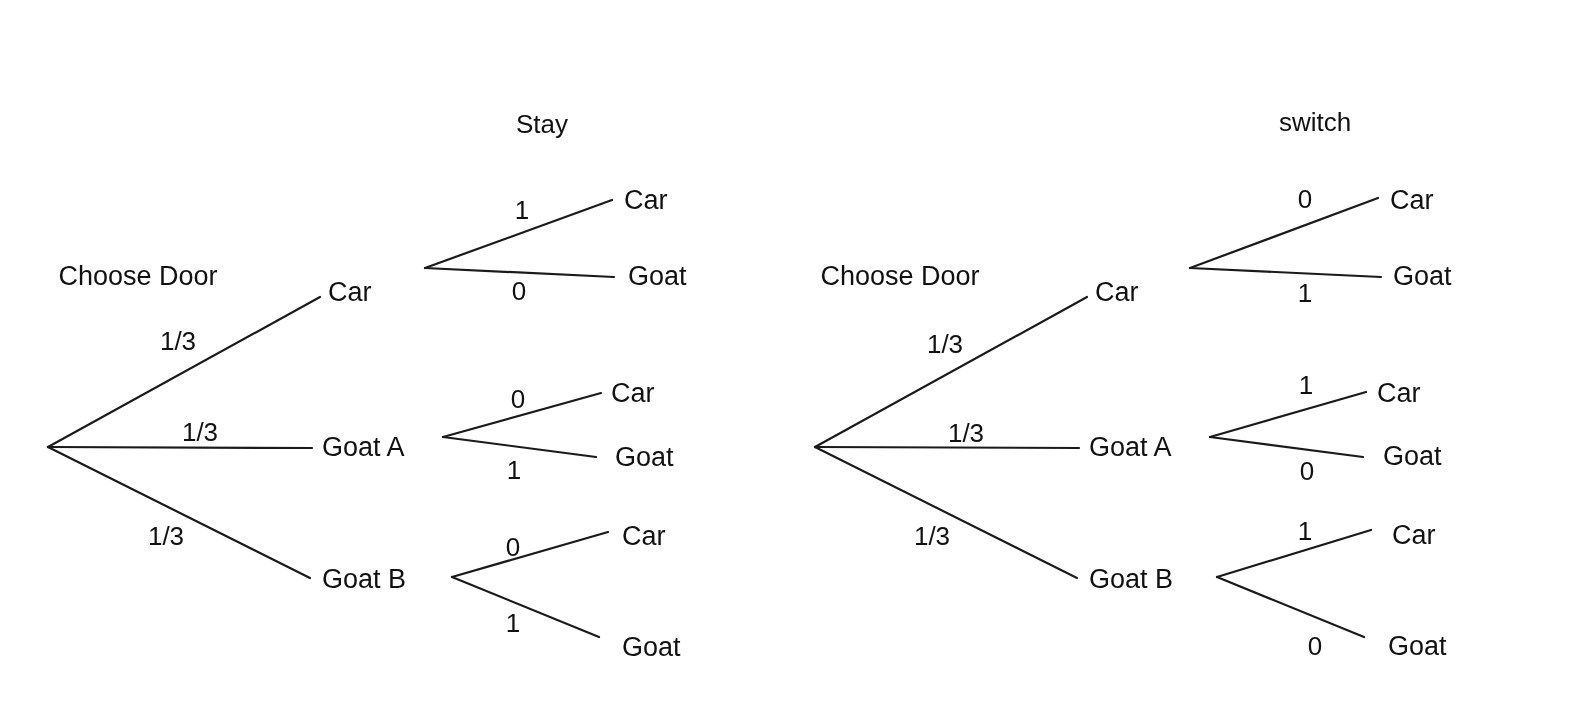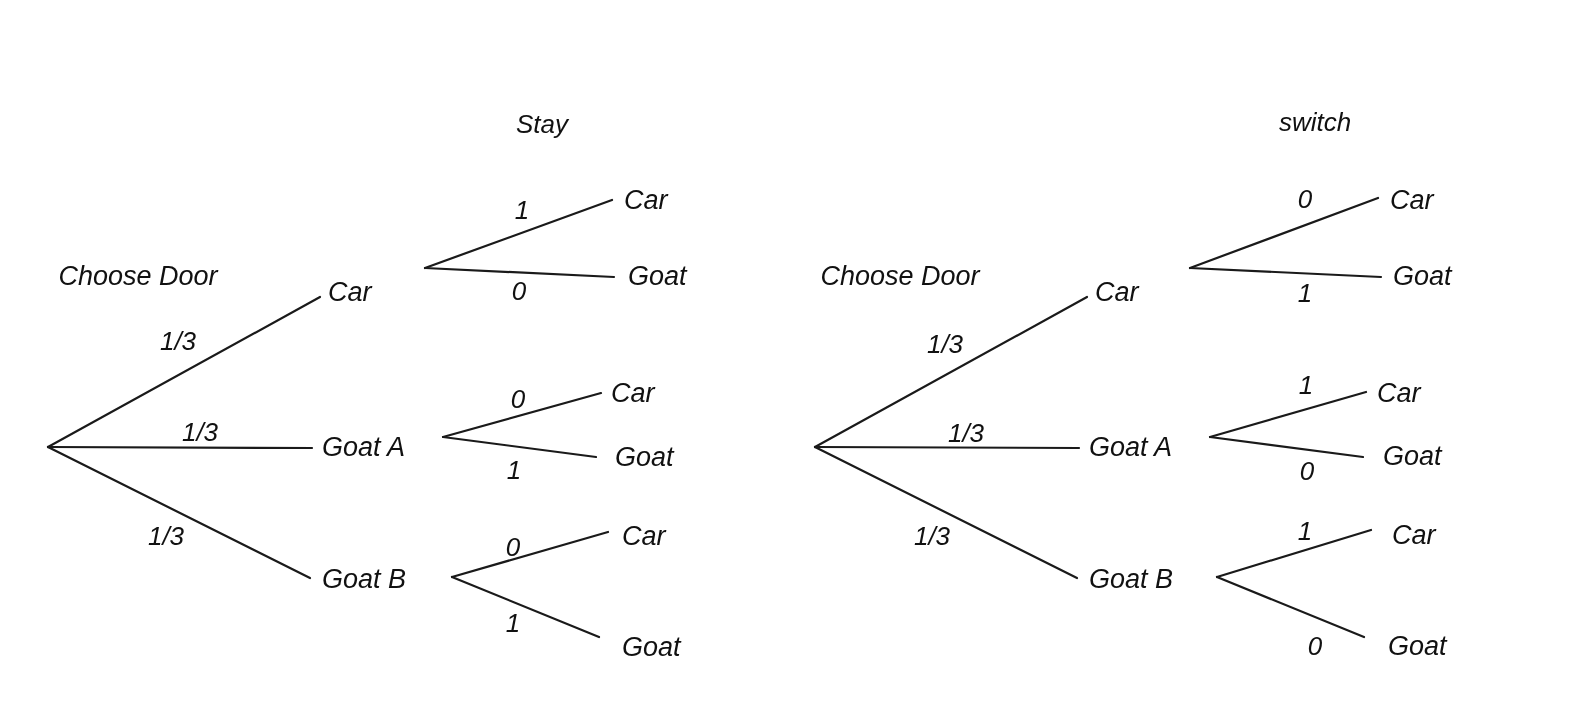--- a/index.html
+++ b/index.html
@@ -9,21 +9,20 @@
     width: 1578px;
     height: 722px;
     overflow: hidden;
     font-family: "Liberation Sans", sans-serif;
   }
   .canvas {
     position: relative;
     width: 1578px;
     height: 722px;
     background: #ffffff;
-    font-style: italic;
   }
   svg { display: block; }
   svg text {
     fill: #111111;
     font-family: "Liberation Sans", sans-serif;
     font-size: 27px;
   }
   svg text.prob { font-size: 26px; }
   svg text.title { font-size: 26px; }
   svg line {

